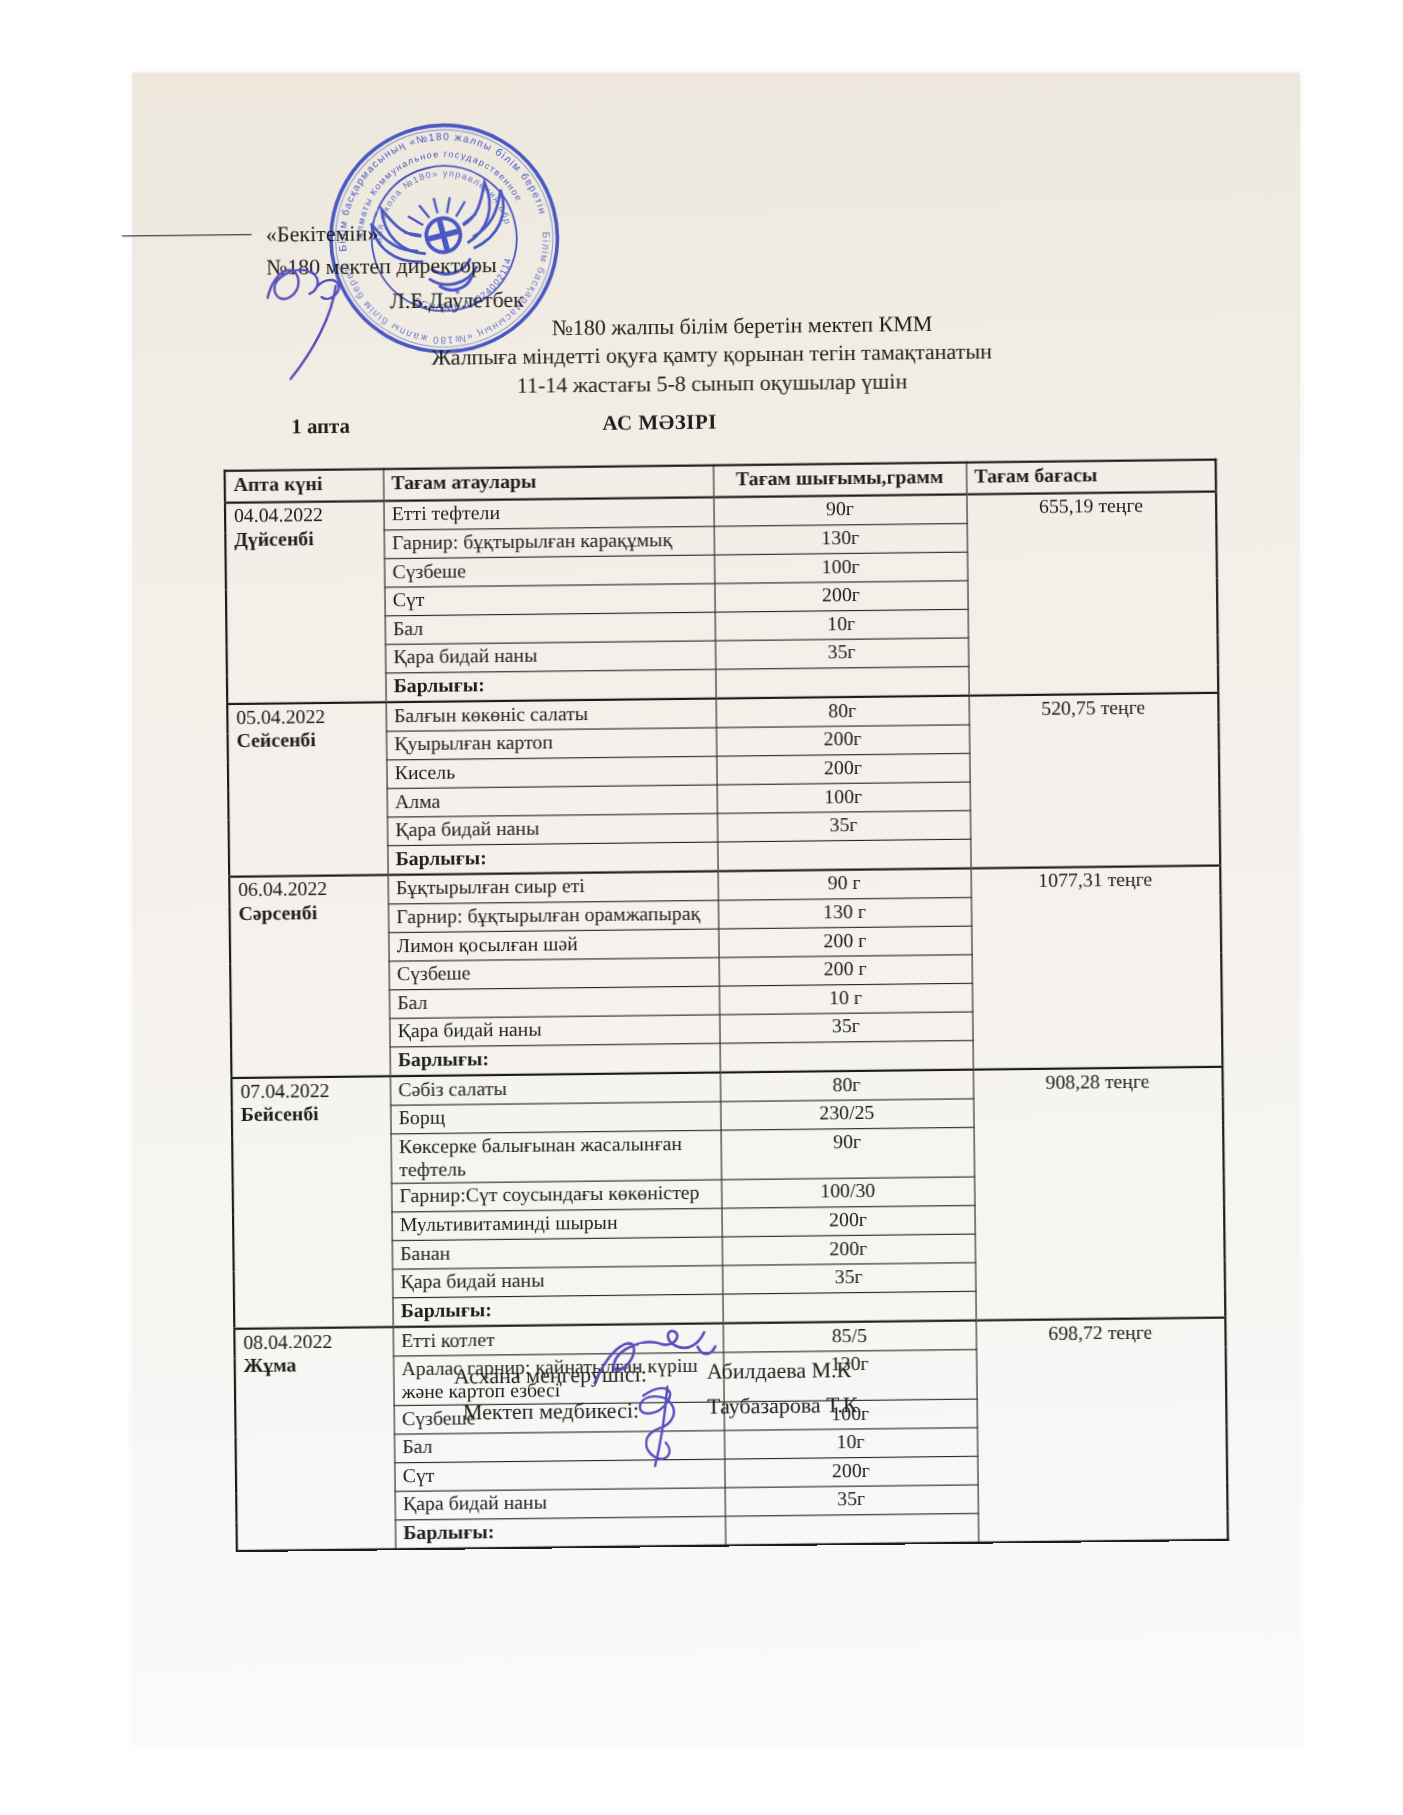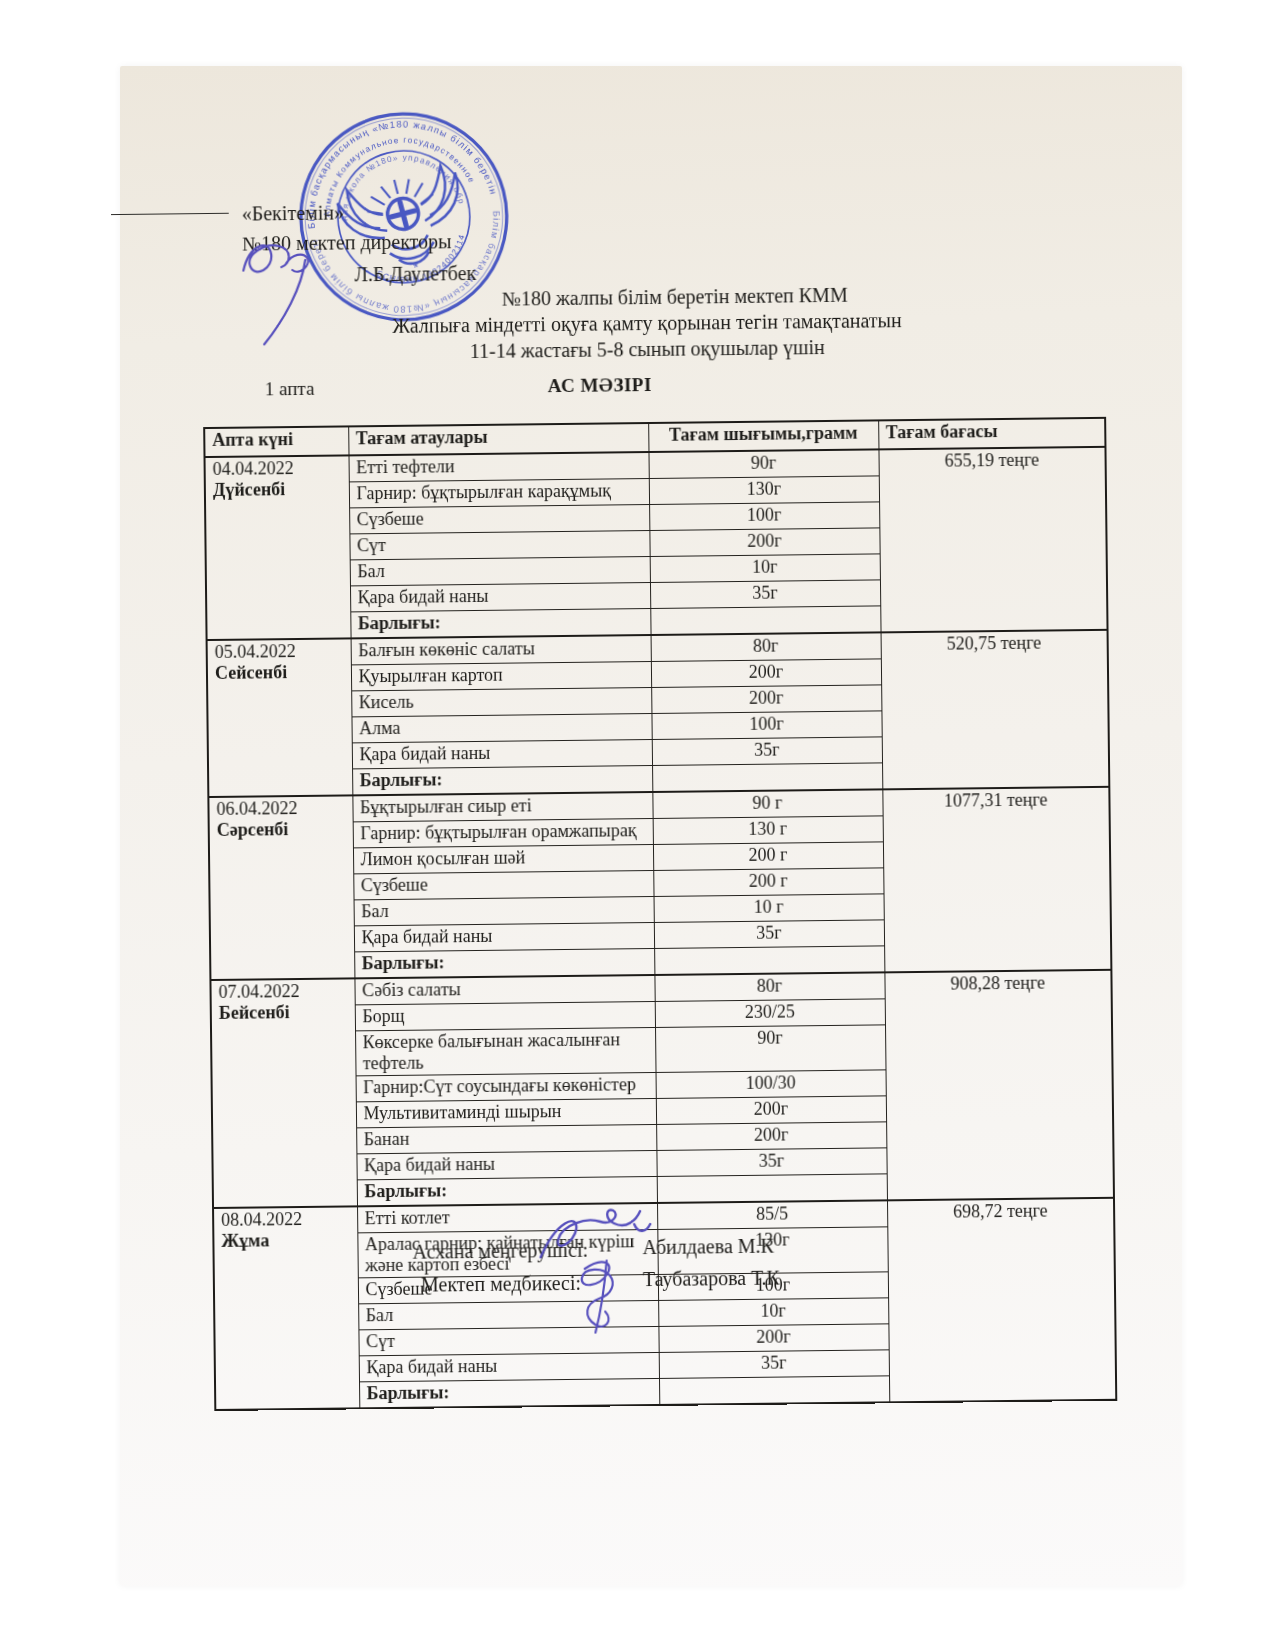--- a/index.html
+++ b/index.html
@@ -17,21 +17,21 @@
   .approval .sig-line{position:relative;height:34px;}
   .approval .director-name{position:absolute;left:112px;top:2px;}
   .underline{position:absolute;left:-4px;top:142px;width:118px;border-top:1.7px solid #2c2b28;}
   .stamp{position:absolute;left:183px;top:42px;width:212px;height:212px;mix-blend-mode:multiply;opacity:.93;}
   .sig-director{position:absolute;left:118px;top:156px;width:120px;height:130px;}
 
   
   .titles{position:absolute;left:0;right:0;top:218px;text-align:center;font-size:20px;line-height:26px;}
   .titles .t1{transform:translateX(28px);}
   .week-row{position:absolute;left:0;right:0;top:308px;height:26px;}
-  .week-label{position:absolute;left:148px;top:0;font-weight:normal;font-size:19px;}
+  .week-label{position:absolute;left:148px;top:0;font-weight:bold;font-size:19px;}
   .menu-title{position:absolute;left:0;right:96px;text-align:center;font-weight:bold;font-size:19px;letter-spacing:.5px;}
 
   
   table.menu{position:absolute;left:86px;top:356px;width:901px;border-collapse:collapse;table-layout:fixed;font-size:18px;}
   table.menu col.c1{width:144px;} table.menu col.c2{width:300px;}
   table.menu col.c3{width:230px;} table.menu col.c4{width:227px;}
   table.menu th,table.menu td{border:1.5px solid #24221e;padding:1px 7px;line-height:21px;vertical-align:top;}
   table.menu{border:2.5px solid #1d1b18;}
   table.menu th{font-weight:bold;text-align:left;height:25px;}
   table.menu th.center{text-align:center;}

